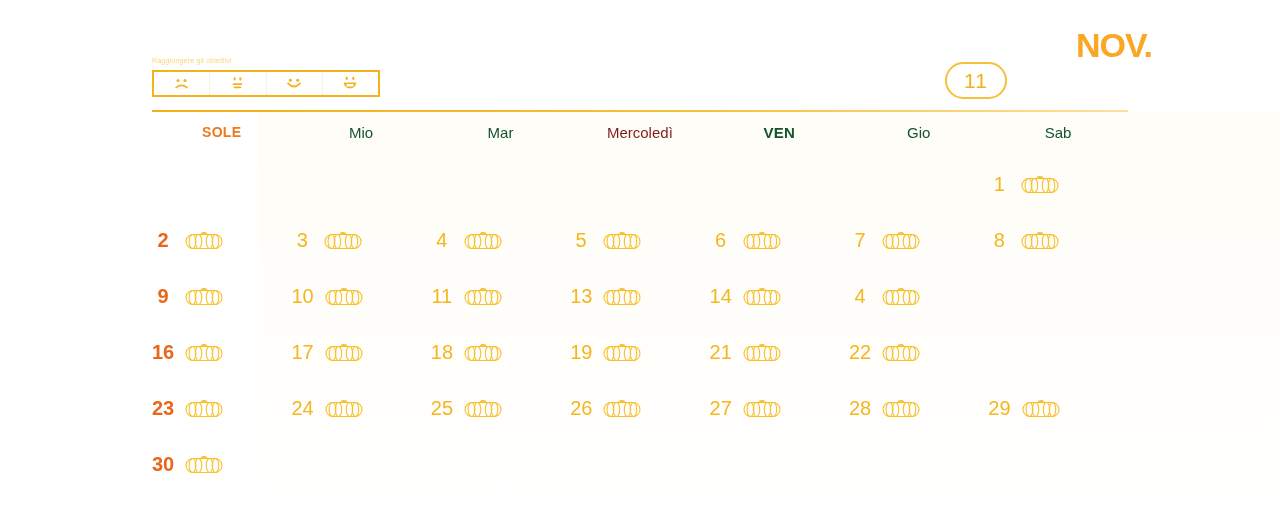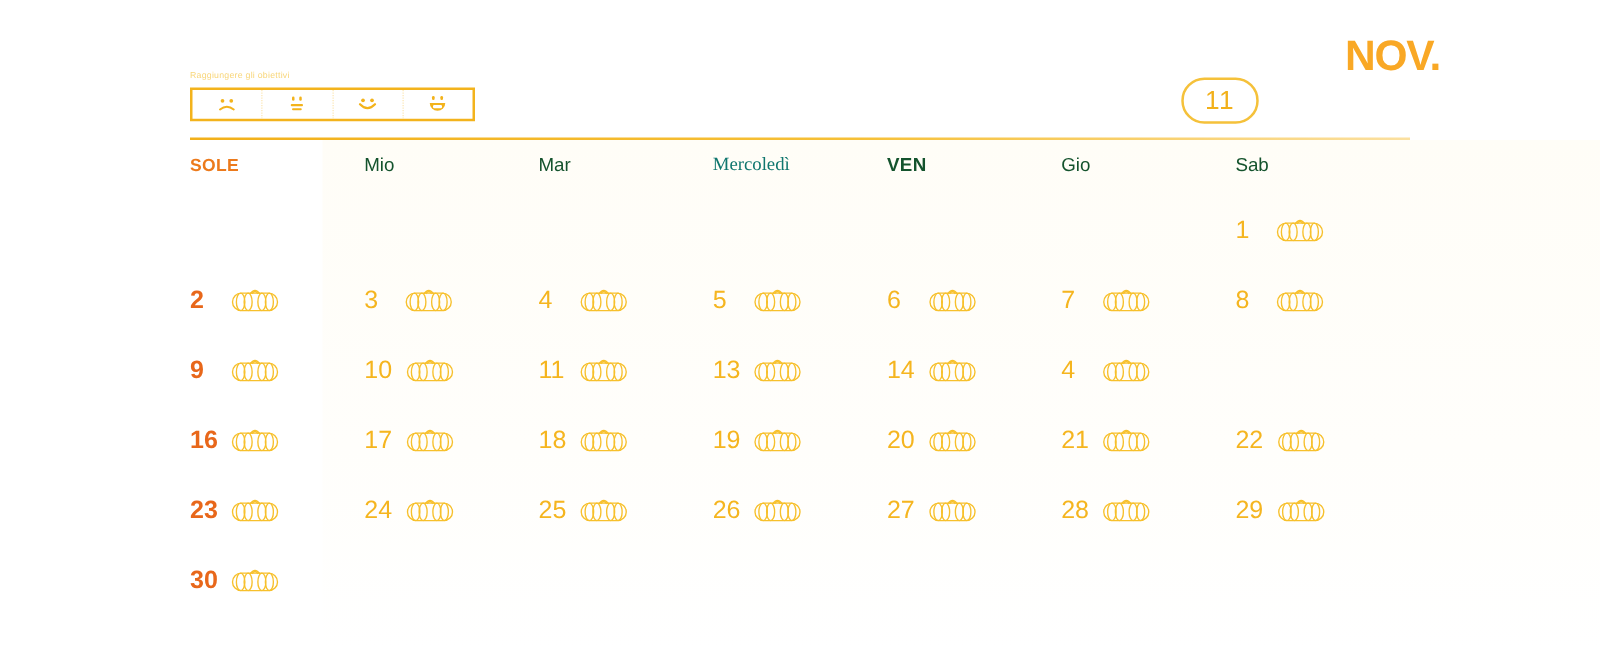--- a/index.html
+++ b/index.html
@@ -109,35 +109,36 @@
   
   .grid {
     position: absolute;
     left: 152px;
     top: 120px;
     width: 976px;
   }
   .row {
     display: flex;
     width: 976px;
+    text-align: center;
   }
   .cell {
     width: 139.4px;
     box-sizing: border-box;
   }
 
   .dow {
     height: 36px;
     font-size: 15px;
     color: #14532d;
     white-space: nowrap;
     padding-top: 4px;
   }
   .dow-0 { color: #ec7a1c; font-weight: 700; font-size: 14px; letter-spacing: .3px; }
-  .dow-3 { color: #0f766e; font-family: Liberation Serif, serif; }
+  .dow-3 { color: #7f1d1d; }
   .dow-5 { font-weight: 700; letter-spacing: .3px; }
 
   .day {
     height: 56px;
     display: flex;
     align-items: center;
     gap: 9px;
   }
   .day-num {
     font-size: 20px;
@@ -490,34 +491,20 @@
       <ellipse cx="9.5" cy="13.5" rx="3.4" ry="7"></ellipse>
       <ellipse cx="15.5" cy="13.5" rx="3.2" ry="7"></ellipse>
       <ellipse cx="26.5" cy="13.5" rx="3.2" ry="7"></ellipse>
       <ellipse cx="32.5" cy="13.5" rx="3.2" ry="7"></ellipse>
       <path d="M17 7.2 Q21 1.5 25 7.2"></path>
       <path d="M18.6 7.0 Q21 3.4 23.4 7.0"></path>
     </g>
   </svg>
 </div>
           <div class="cell day">
-            <span class="day-num">20</span>
-  <svg class="pumpkin" width="42" height="24" viewBox="0 0 42 24">
-    <g fill="none" stroke="#f7c02c" stroke-width="1.1">
-      <rect x="3" y="6.5" width="36" height="14" rx="7"></rect>
-      <ellipse cx="9.5" cy="13.5" rx="3.4" ry="7"></ellipse>
-      <ellipse cx="15.5" cy="13.5" rx="3.2" ry="7"></ellipse>
-      <ellipse cx="26.5" cy="13.5" rx="3.2" ry="7"></ellipse>
-      <ellipse cx="32.5" cy="13.5" rx="3.2" ry="7"></ellipse>
-      <path d="M17 7.2 Q21 1.5 25 7.2"></path>
-      <path d="M18.6 7.0 Q21 3.4 23.4 7.0"></path>
-    </g>
-  </svg>
-</div>
-          <div class="cell day">
             <span class="day-num">21</span>
   <svg class="pumpkin" width="42" height="24" viewBox="0 0 42 24">
     <g fill="none" stroke="#f7c02c" stroke-width="1.1">
       <rect x="3" y="6.5" width="36" height="14" rx="7"></rect>
       <ellipse cx="9.5" cy="13.5" rx="3.4" ry="7"></ellipse>
       <ellipse cx="15.5" cy="13.5" rx="3.2" ry="7"></ellipse>
       <ellipse cx="26.5" cy="13.5" rx="3.2" ry="7"></ellipse>
       <ellipse cx="32.5" cy="13.5" rx="3.2" ry="7"></ellipse>
       <path d="M17 7.2 Q21 1.5 25 7.2"></path>
       <path d="M18.6 7.0 Q21 3.4 23.4 7.0"></path>

